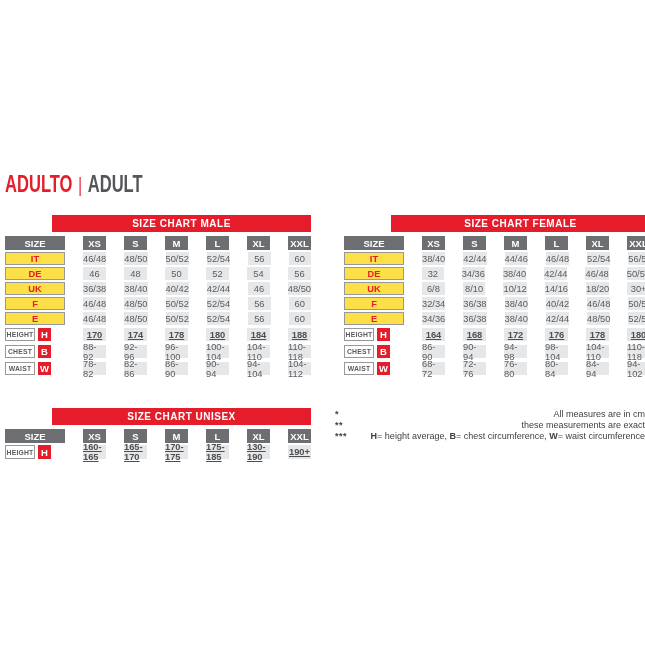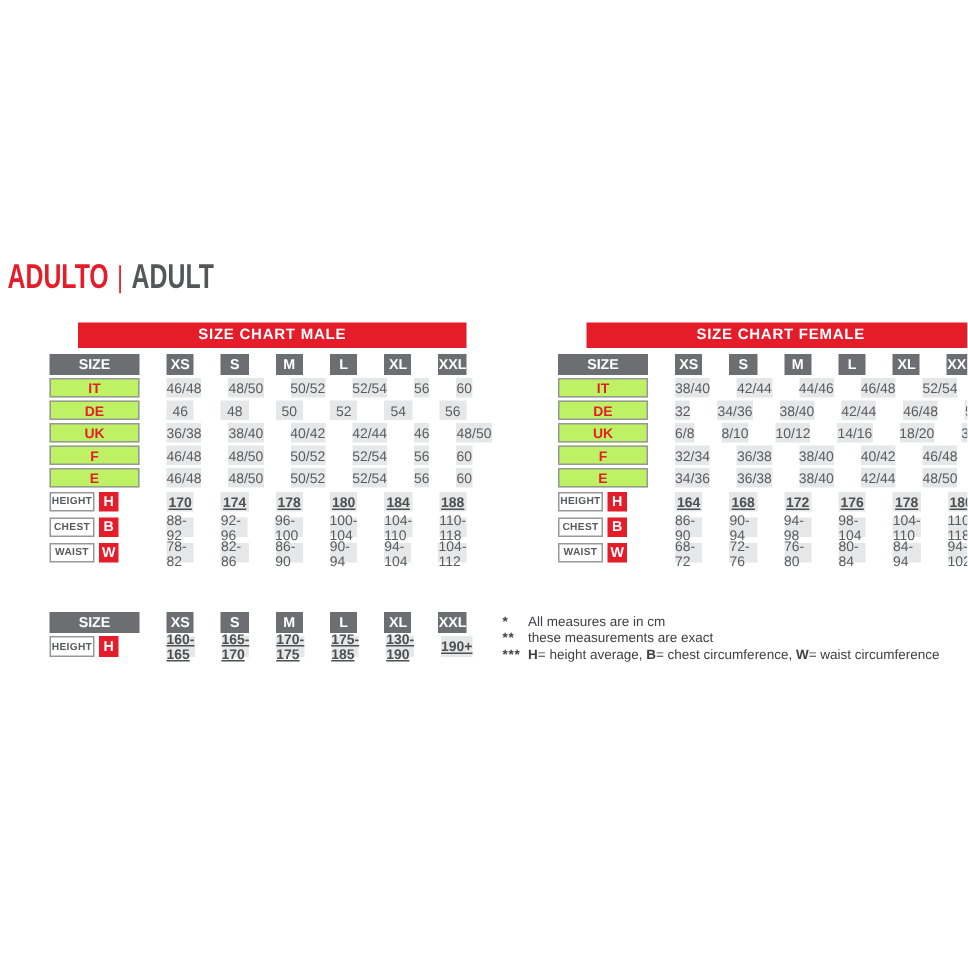--- a/index.html
+++ b/index.html
@@ -19,45 +19,45 @@
   .page-title{position:absolute;left:5px;top:176px;height:22px;display:flex;align-items:flex-end;
     transform:scaleX(0.72);transform-origin:left bottom;white-space:nowrap;}
   .title-primary{color:var(--red);font-size:23px;font-weight:bold;letter-spacing:0px;}
   .title-separator{color:var(--red);font-size:20px;font-weight:400;padding:0 8px 1px 8px;}
   .title-secondary{color:var(--dark);font-size:23px;font-weight:bold;}
 
   
   .chart{position:absolute;width:306px;}
   .banner{height:17px;background:var(--red);color:#fff;font-size:10px;font-weight:bold;
     letter-spacing:.5px;display:flex;align-items:center;justify-content:center;margin-bottom:4px;margin-left:47px;}
-  .trow{display:flex;gap:18px;height:13px;margin-bottom:2px;margin-left:28px;}
+  .trow{display:flex;gap:18px;height:13px;margin-bottom:2px;}
   .trow.header{height:14px;}
   .trow.body{margin-bottom:4px;}
   .trow.body.first{margin-top:3px;}
   .trow.tall{height:14px;}
   .firstcol{width:60px;flex:0 0 60px;display:flex;align-items:center;gap:3px;}
   .cell{flex:1;display:flex;align-items:center;justify-content:center;
     background:var(--cell-bg);color:var(--cell-text);font-size:9.3px;}
   .cell.hcell{background:var(--head-gray);color:#fff;font-weight:bold;font-size:9.5px;}
   .cell.sizecol{flex:0 0 60px;}
-  .cell.region{background:#bef264;border:1px solid var(--border);color:var(--red);
+  .cell.region{background:#fde047;border:1px solid var(--border);color:var(--red);
     font-weight:bold;box-sizing:border-box;}
   .cell.boldval{font-weight:bold;color:#4e4f52;text-decoration:underline;}
   .mlabel{width:30px;height:100%;box-sizing:border-box;background:#fff;border:1px solid var(--border);
     color:var(--cell-text);font-weight:bold;font-size:6.8px;letter-spacing:.2px;
     display:flex;align-items:center;justify-content:center;}
   .codebadge{width:13px;height:100%;background:var(--red);color:#fff;font-weight:bold;
     font-size:9.5px;display:flex;align-items:center;justify-content:center;}
 
   
   .footnotes{position:absolute;left:335px;top:409px;width:310px;color:var(--note);
     font-size:9px;line-height:10.8px;}
   .note{padding-left:17px;position:relative;}
   .note-marker{position:absolute;left:0;top:0;font-weight:bold;letter-spacing:.5px;}
-  .note-line{white-space:nowrap;}
+  .note-line{white-space:nowrap;text-align:right;}
   .note b{color:var(--note);}
 </style>
 </head>
 <body>
 
 <div class="page">
 
   <div class="page-title">
     <span class="title-primary">ADULTO</span>
     <span class="title-separator">|</span>
@@ -250,20 +250,21 @@
           <div class="cell">72-76</div>
           <div class="cell">76-80</div>
           <div class="cell">80-84</div>
           <div class="cell">84-94</div>
           <div class="cell">94-102</div>
         </div>
       </div>
   </section>
 
   <section class="chart" style="left:5px;top:408px;">
+    <div class="banner">SIZE CHART UNISEX</div>
     <div>
         <div class="trow header">
           <div class="cell hcell sizecol">SIZE</div>
           <div class="cell hcell">XS</div>
           <div class="cell hcell">S</div>
           <div class="cell hcell">M</div>
           <div class="cell hcell">L</div>
           <div class="cell hcell">XL</div>
           <div class="cell hcell">XXL</div>
         </div>

